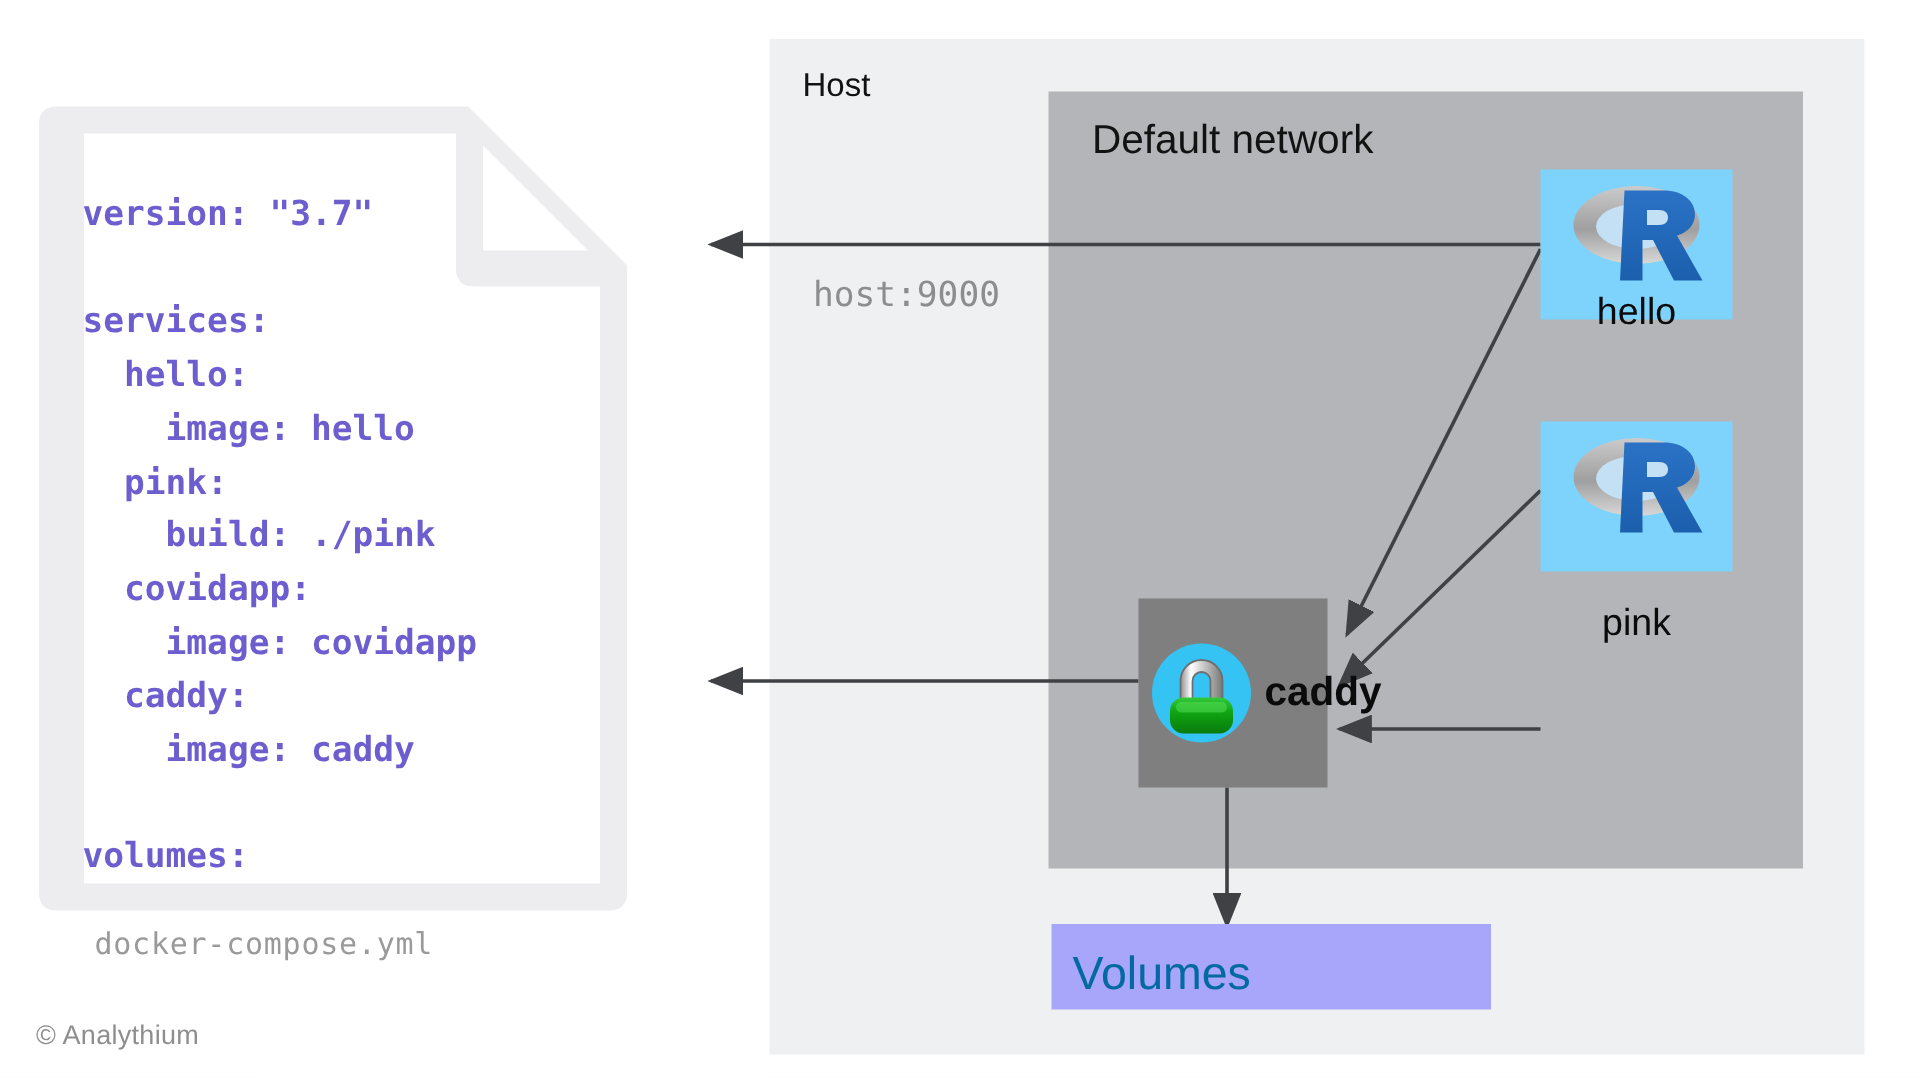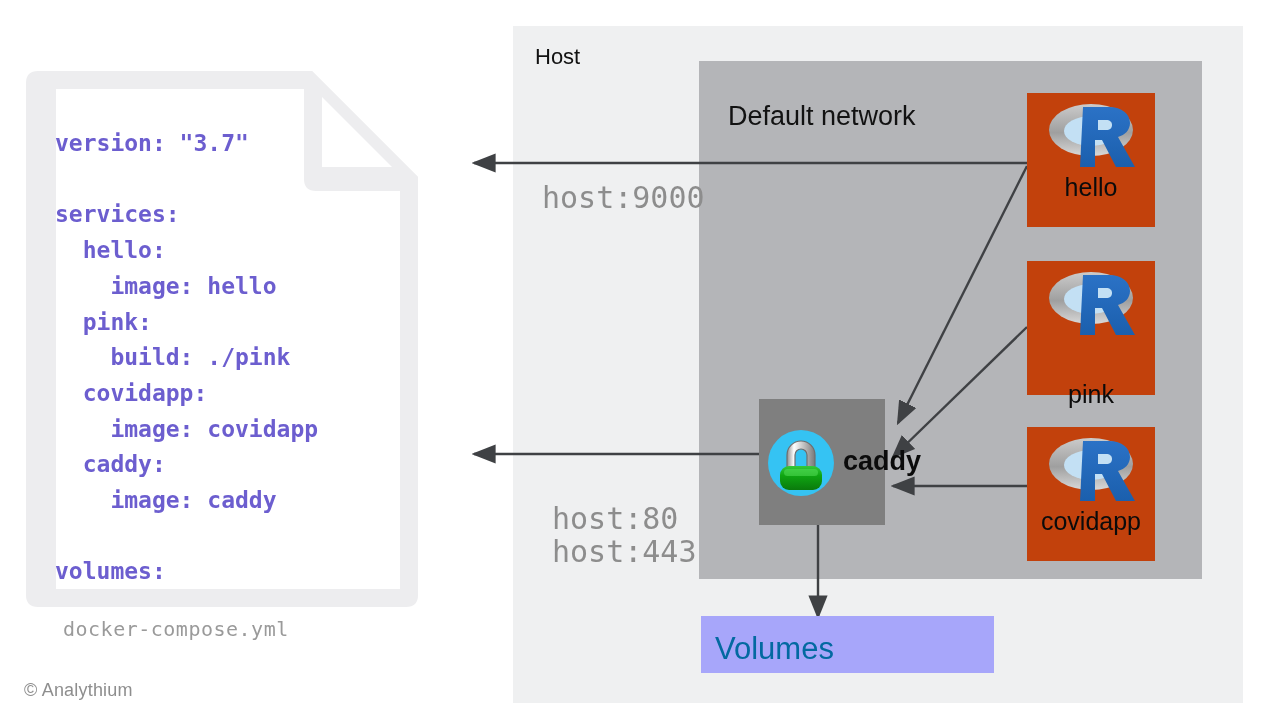--- a/index.html
+++ b/index.html
@@ -88,32 +88,32 @@
     width: 503px;
     height: 518px;
     background: #b4b5b8;
   }
   #network-label {
     position: absolute;
     left: 728px;
     top: 78px;
     font-size: 27px;
     color: #121212;
-    margin-top: 23px;
   }
 
   .rbox {
     position: absolute;
     width: 128px;
-    height: 134px;
-    background: #c2410c;
+    height: 100px;
+    background: #7dd3fc;
     display: flex;
     flex-direction: column;
     align-items: center;
     justify-content: flex-start;
+    margin-top: 20px;
   }
   .rbox .rlogo { margin-top: 4px; }
   .rbox .rlabel {
     font-size: 25px;
     color: #0b0b0b;
     line-height: 1;
     margin-top: -2px;
   }
   #rbox-hello    { left: 1027px; top: 93px; }
   #rbox-pink     { left: 1027px; top: 261px; gap: 39px; }
@@ -153,21 +153,21 @@
     left: 715px;
     top: 631px;
     font-size: 31px;
     color: #0369a1;
     text-align: center;
   }
 
   .port-label {
     position: absolute;
     font-family: "DejaVu Sans Mono", "Liberation Mono", monospace;
-    font-size: 30px;
+    font-size: 23px;
     color: #8d8d8d;
     white-space: pre;
     line-height: 33px;
   }
   #port-9000 { left: 542px; top: 181px; }
   #port-80-443 { left: 552px; top: 472px; }
 
   #arrows {
     position: absolute;
     left: 0; top: 0;
@@ -210,22 +210,20 @@
 
   <div id="copyright">© Analythium</div>
 
   <div id="host-panel"></div>
   <div id="host-label">Host</div>
 
   <div id="network-panel"></div>
   <div id="network-label">Default network</div>
 
   <div id="port-9000" class="port-label">host:9000</div>
-  <pre id="port-80-443" class="port-label">host:80
-host:443</pre>
 
   <svg id="arrows" viewBox="0 0 1280 719" xmlns="http://www.w3.org/2000/svg">
     <defs>
       <marker id="ah" markerWidth="10" markerHeight="8" refX="9" refY="4" orient="auto" markerUnits="strokeWidth">
         <path d="M0,0 L10,4 L0,8 z" fill="#3F4144"></path>
       </marker>
     </defs>
 
     <line x1="1027" y1="163" x2="474" y2="163" stroke="#3F4144" stroke-width="2.4" marker-end="url(#ah)"></line>
 
@@ -268,31 +266,20 @@
       <svg width="96" height="76" viewBox="0 0 96 76" xmlns="http://www.w3.org/2000/svg">
         <ellipse cx="48" cy="33" rx="42" ry="26" fill="url(#rg1)"></ellipse>
         <ellipse cx="48" cy="34" rx="27" ry="15" fill="#C3E0F4"></ellipse>
         <path d="M40 10 h26 c13 0 21 7 21 16 0 7-5 12-12 14 l17 30 h-19 l-14-27 h-7 v27 h-15 z" fill="url(#rg2)"></path>
         <path d="M55 23 h8 c4 0 6 2 6 5 0 3-2 5-6 5 h-8 z" fill="#C3E0F4"></path>
       </svg>
     </span>
     <span class="rlabel">pink</span>
   </div>
 
-  <div id="rbox-covidapp" class="rbox">
-    <span class="rlogo">
-      <svg width="96" height="76" viewBox="0 0 96 76" xmlns="http://www.w3.org/2000/svg">
-        <ellipse cx="48" cy="33" rx="42" ry="26" fill="url(#rg1)"></ellipse>
-        <ellipse cx="48" cy="34" rx="27" ry="15" fill="#C3E0F4"></ellipse>
-        <path d="M40 10 h26 c13 0 21 7 21 16 0 7-5 12-12 14 l17 30 h-19 l-14-27 h-7 v27 h-15 z" fill="url(#rg2)"></path>
-        <path d="M55 23 h8 c4 0 6 2 6 5 0 3-2 5-6 5 h-8 z" fill="#C3E0F4"></path>
-      </svg>
-    </span>
-    <span class="rlabel">covidapp</span>
-  </div>
 
   <div id="caddy-box">
     <span class="caddy-logo">
       <svg width="84" height="84" viewBox="0 0 84 84" xmlns="http://www.w3.org/2000/svg">
         <defs>
           <linearGradient id="shk" x1="0" y1="0" x2="1" y2="0">
             <stop offset="0%" stop-color="#8E8E8E"></stop>
             <stop offset="25%" stop-color="#FFFFFF"></stop>
             <stop offset="55%" stop-color="#C9C9C9"></stop>
             <stop offset="100%" stop-color="#787878"></stop>

